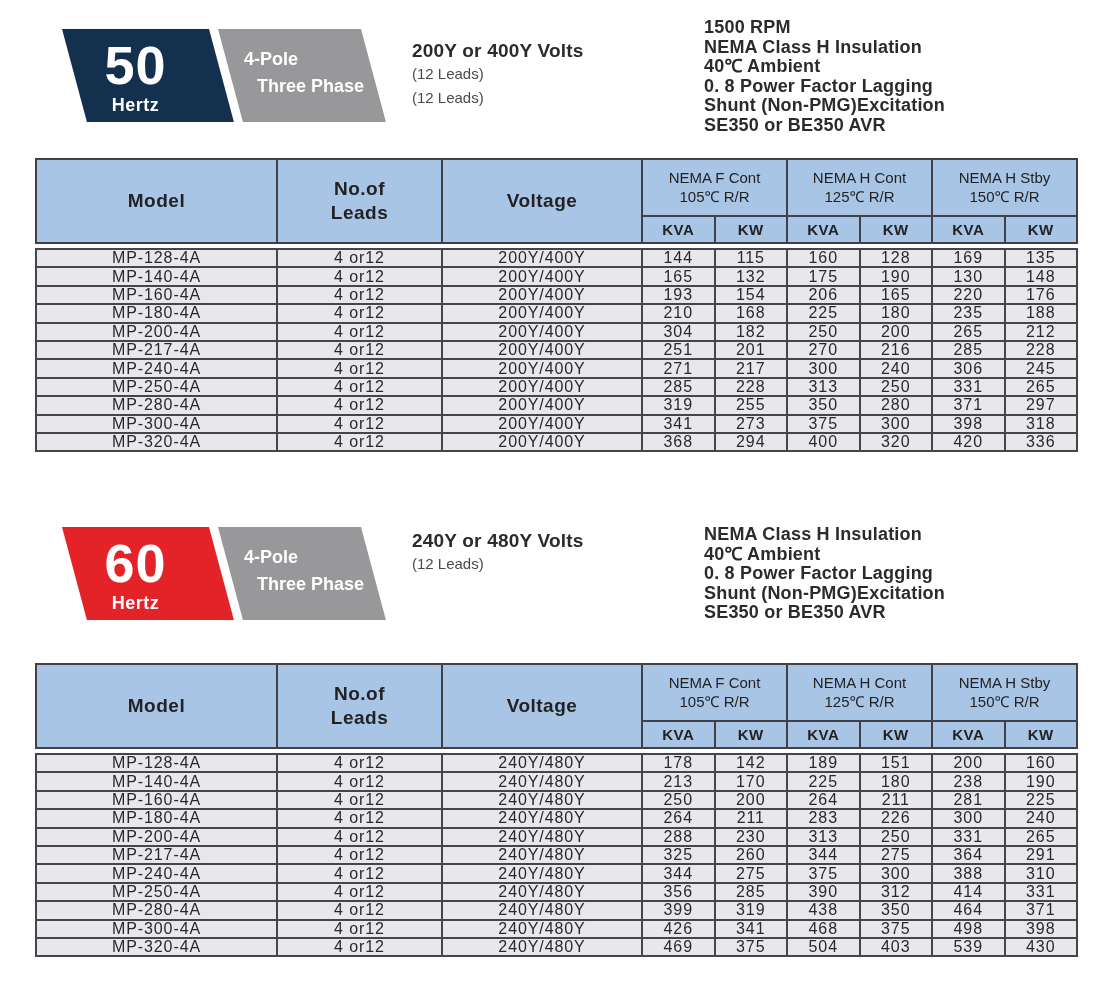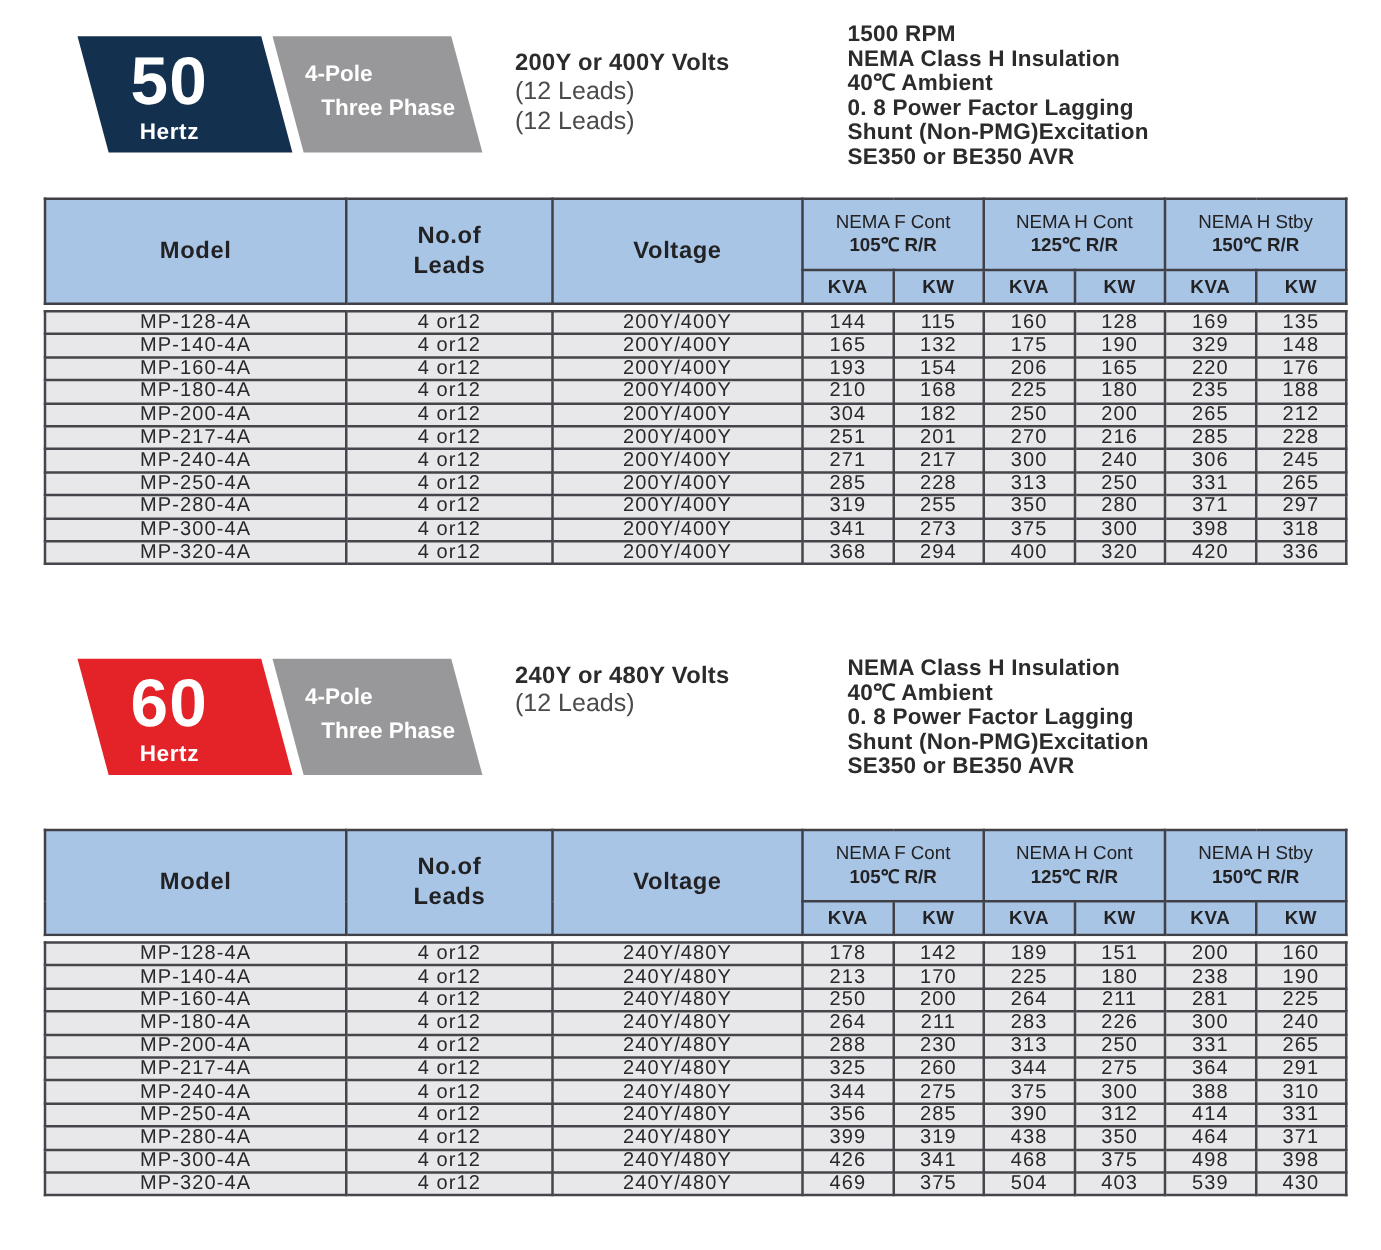--- a/index.html
+++ b/index.html
@@ -67,26 +67,26 @@
   
   .voltage-block { position: absolute; left: 412px; }
   .v-main {
     font-size: 19px;
     font-weight: bold;
     color: #2b2b2d;
     line-height: 25px;
     letter-spacing: 0.2px;
   }
   .v-note {
-    font-size: 20px;
+    font-size: 15px;
     color: #4a4a4c;
     line-height: 21px;
     margin-bottom: 3px;
   }
-  .specs-block { position: absolute; left: 678px; }
+  .specs-block { position: absolute; left: 704px; }
   .spec-line {
     font-size: 18px;
     font-weight: bold;
     color: #2b2b2d;
     line-height: 19.5px;
     letter-spacing: 0.2px;
     white-space: nowrap;
   }
 
   
@@ -107,21 +107,21 @@
   .hrow-main { height: 57px; }
   .hrow-units { height: 27px; }
   .th-label {
     font-size: 19px;
     font-weight: bold;
     letter-spacing: 0.5px;
     white-space: pre-line;
     line-height: 1.25;
   }
   .g-name { font-size: 15px; font-weight: normal; line-height: 1.35; }
-  .g-temp { font-size: 15px; font-weight: bold; line-height: 1.25; }
+  .g-temp { font-size: 15px; font-weight: normal; line-height: 1.25; }
   .th-unit { font-size: 15px; font-weight: bold; letter-spacing: 0.5px; }
   .table-gap { height: 4px; background: #ffffff; }
   .body-table td {
     background: #e8e8ea;
     border: 2px solid #45454b;
     height: 18.4px;
     text-align: center;
     vertical-align: middle;
     font-size: 16px;
     color: #29292b;
@@ -233,21 +233,21 @@
             <td>135</td>
           </tr>
           <tr>
             <td>MP-140-4A</td>
             <td>4 or12</td>
             <td>200Y/400Y</td>
             <td>165</td>
             <td>132</td>
             <td>175</td>
             <td>190</td>
-            <td>329</td>
+            <td>130</td>
             <td>148</td>
           </tr>
           <tr>
             <td>MP-160-4A</td>
             <td>4 or12</td>
             <td>200Y/400Y</td>
             <td>193</td>
             <td>154</td>
             <td>206</td>
             <td>165</td>

